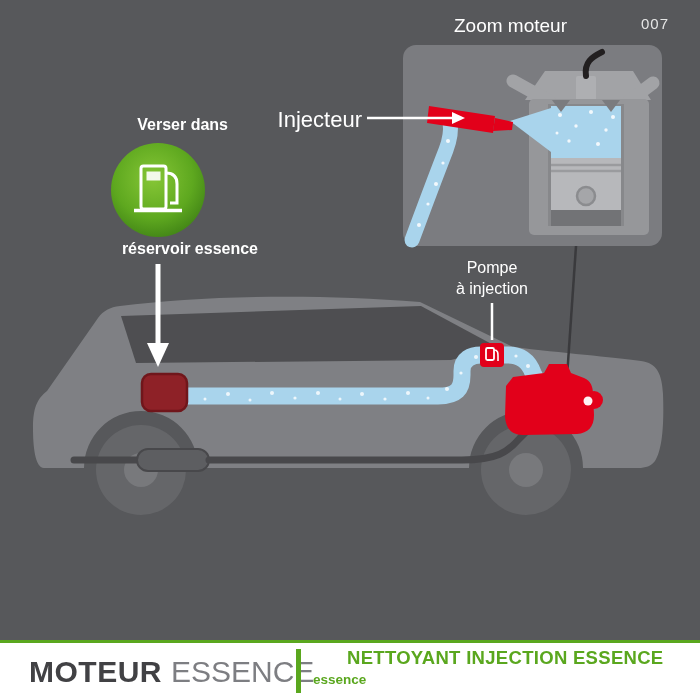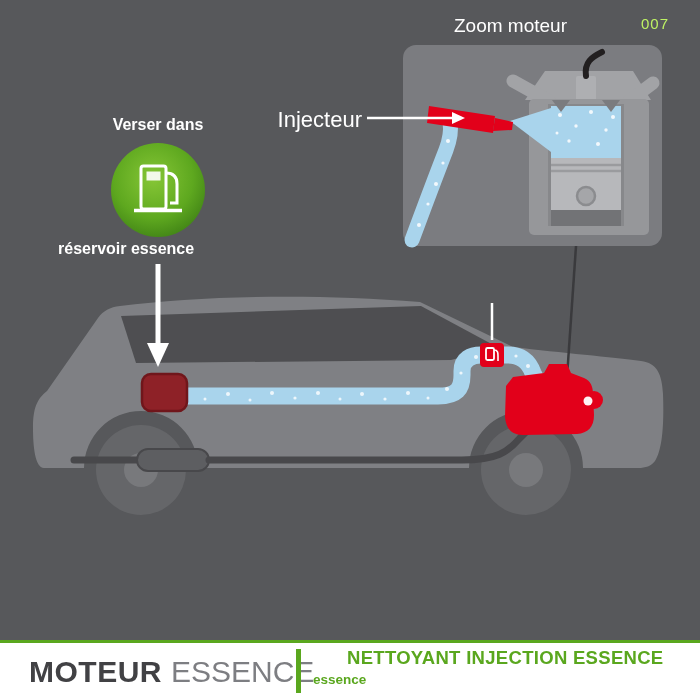--- a/index.html
+++ b/index.html
@@ -1,25 +1,25 @@
 <!DOCTYPE html>
 <html><head>
 <meta charset="utf-8">
 <style>
   * { margin: 0; padding: 0; box-sizing: border-box; }
   html,body { width: 700px; height: 700px; }
   body { font-family: "Liberation Sans", sans-serif; background:#ffffff; }
   .canvas { position: relative; width: 700px; height: 700px; background:#57585b; overflow: hidden; }
   .art { position:absolute; left:0; top:0; }
   .label { position:absolute; color:#ffffff; }
-  .code { left:641px; top:15px; font-size:15px; color:#bef264; letter-spacing:1px; }
+  .code { left:641px; top:15px; font-size:15px; color:#e5e5e5; letter-spacing:1px; }
   .zoom-title { left:418px; top:15px; font-size:19px; font-weight:500;margin-left:36px; }
   .injecteur { left:268px; top:107px; width:94px; text-align:right; font-size:22px; }
-  .verser { left:88px; top:116px; width:140px; text-align:center; font-size:16px; font-weight:bold; }
-  .reservoir { left:58px; top:240px; width:200px; text-align:left; font-size:16px; font-weight:bold; }
+  .verser { left:88px; top:116px; width:140px; text-align:right; font-size:16px; font-weight:bold; }
+  .reservoir { left:58px; top:240px; width:200px; text-align:right; font-size:16px; font-weight:bold; }
   .pompe { left:431px; top:258px; width:122px; text-align:center; font-size:16px; line-height:1.3; }
   .footer { position:absolute; left:0; top:640px; width:700px; height:60px; background:#ffffff; border-top:3px solid #5aa71e;padding-left:48px; }
   .brand { position:absolute; left:29px; top:0; height:57px; display:flex; align-items:center; }
   .brand .bold { font-size:30px; font-weight:800; color:#414144; letter-spacing:.5px; }
   .brand .light { font-size:30px; font-weight:400; color:#7d7e82; margin-left:9px; }
   .divider { position:absolute; left:296px; top:6px; width:5px; height:44px; background:#5aa71e; }
   .product { position:absolute; left:313px; top:4px; color:#5aa71e; }
   .product .title { font-size:18.5px; font-weight:800; letter-spacing:.3px;margin-left:34px; }
   .product .sub { font-size:13.5px; font-weight:700; line-height:1.2; margin-top:3px; }
 </style>
@@ -148,20 +148,24 @@
       <path d="M158 264 L158 345" stroke="#ffffff" stroke-width="5"></path>
       <polygon points="147,343 169,343 158,367" fill="#ffffff"></polygon>
     </g>
   </svg>
 
   <div class="label code">007</div>
   <div class="label zoom-title">Zoom moteur</div>
   <div class="label injecteur">Injecteur</div>
   <div class="label verser">Verser dans</div>
   <div class="label reservoir">réservoir essence</div>
+  <div class="label pompe">
+    <div>Pompe</div>
+    <div>à injection</div>
+  </div>
 
   <div class="footer">
     <div class="brand">
       <span class="bold">MOTEUR</span>
       <span class="light">ESSENCE</span>
     </div>
     <div class="divider"></div>
     <div class="product">
       <div class="title">NETTOYANT INJECTION ESSENCE</div>
       <div class="sub">

